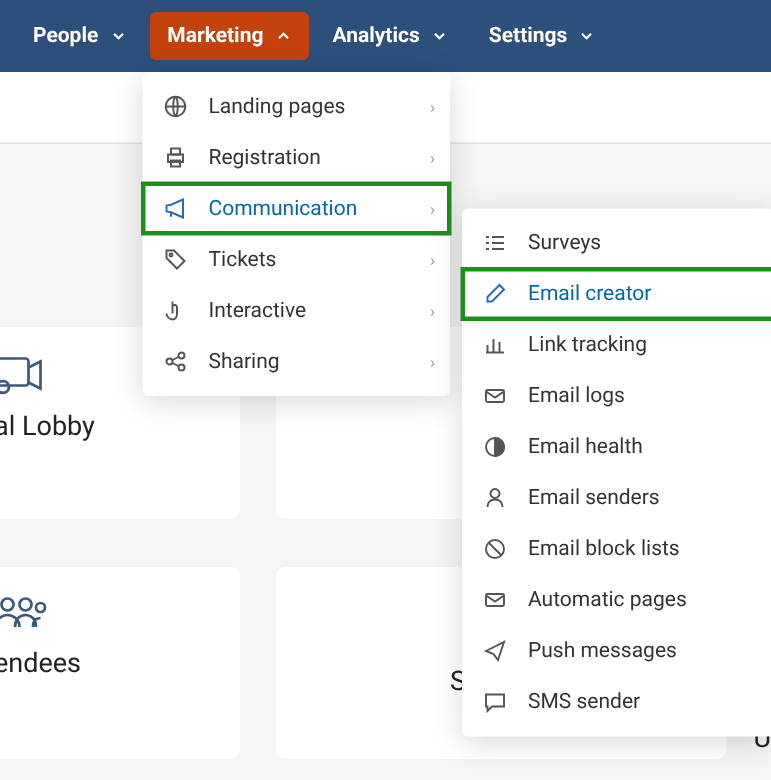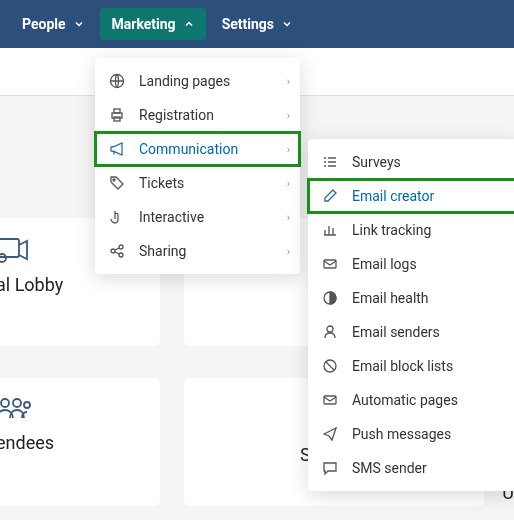--- a/index.html
+++ b/index.html
@@ -1,27 +1,27 @@
 <!DOCTYPE html>
 <html><head>
 <meta charset="utf-8">
 <style>
   * { margin:0; padding:0; box-sizing:border-box; }
   body { font-family:-apple-system,BlinkMacSystemFont,"Segoe UI",Roboto,sans-serif; width:514px; height:520px; overflow:hidden; background:#f5f5f5; position:relative; }
   .topbar { background:#2d4f7c; height:48px; display:flex; align-items:center; padding:0 10px; gap:4px;font-weight:bold; }
   .nav-item { color:#fff; font-size:14px; padding:8px 12px; border-radius:4px; display:flex; align-items:center; gap:8px; cursor:pointer; }
-  .nav-item.active { background:#0f766e; }
+  .nav-item.active { background:#c2410c; }
   .chev { width:10px; height:10px; }
   .whitebar { background:#fff; height:48px; border-bottom:1px solid #e0e0e0; }
   .content { padding:20px 0; position:relative; }
   .card { background:#fff; border-radius:6px; padding:18px 16px; position:absolute; }
   .card-icon { color:#3b5a7a; margin-bottom:10px; }
   .card-title { font-size:18px; color:#222; }
   .menu { position:absolute; background:#fff; border-radius:4px; box-shadow:0 4px 20px rgba(0,0,0,0.15); padding:6px 0; z-index:10; }
-  .menu1 { left:95px; top:58px; width:205px; }
+  .menu1 { left:95px; top:48px; width:205px; }
   .menu2 { left:308px; top:139px; width:208px; }
   .mitem { display:flex; align-items:center; padding:9px 14px; font-size:14px; color:#333; cursor:pointer; gap:14px; position:relative; }
   .mitem .micon { width:16px; color:#555; flex-shrink:0; display:flex; justify-content:center; }
   .mitem .arrow { position:absolute; right:10px; color:#999; font-size:11px; }
   .hl { outline:3px solid #1a8f1a; outline-offset:-2px; }
   .hl .mlabel, .hl .micon { color:#0369a1; }
   .edge-text { position:absolute; font-size:18px; color:#222; }
   svg { display:block; }
 </style>
 </head>
@@ -34,20 +34,26 @@
         <path d="M2 3.5 L5 6.5 L8 3.5"></path>
       </svg>
   </div>
   <div class="nav-item active">
     <span>Marketing</span>
     <svg class="chev" viewBox="0 0 10 10" fill="none" stroke="#fff" stroke-width="1.5">
         <path d="M2 6.5 L5 3.5 L8 6.5"></path>
       </svg>
   </div>
   <div class="nav-item">
+    <span>Analytics</span>
+    <svg class="chev" viewBox="0 0 10 10" fill="none" stroke="#fff" stroke-width="1.5">
+        <path d="M2 3.5 L5 6.5 L8 3.5"></path>
+      </svg>
+  </div>
+  <div class="nav-item">
     <span>Settings</span>
     <svg class="chev" viewBox="0 0 10 10" fill="none" stroke="#fff" stroke-width="1.5">
         <path d="M2 3.5 L5 6.5 L8 3.5"></path>
       </svg>
   </div>
 </div>
 
 <div class="whitebar"></div>
 
 <div class="content">

